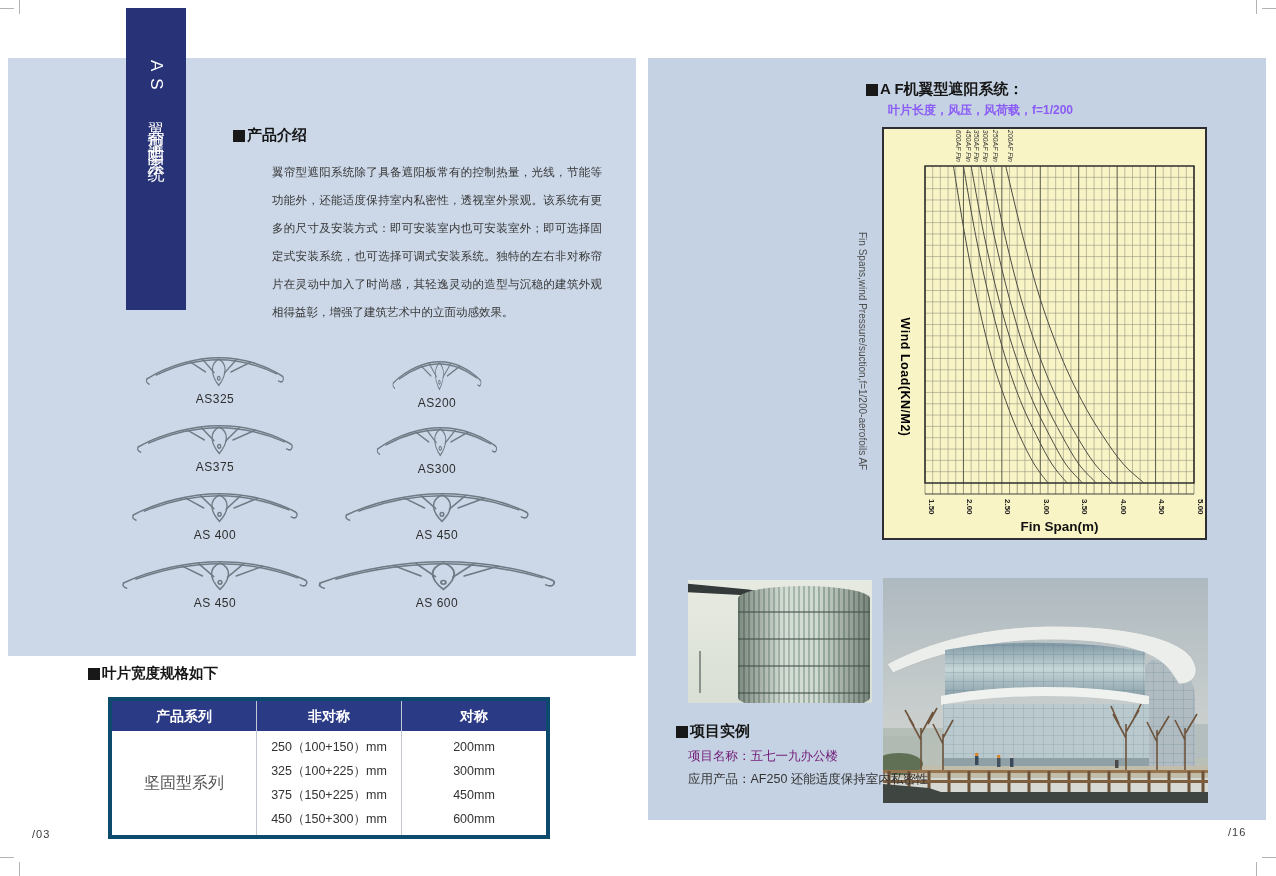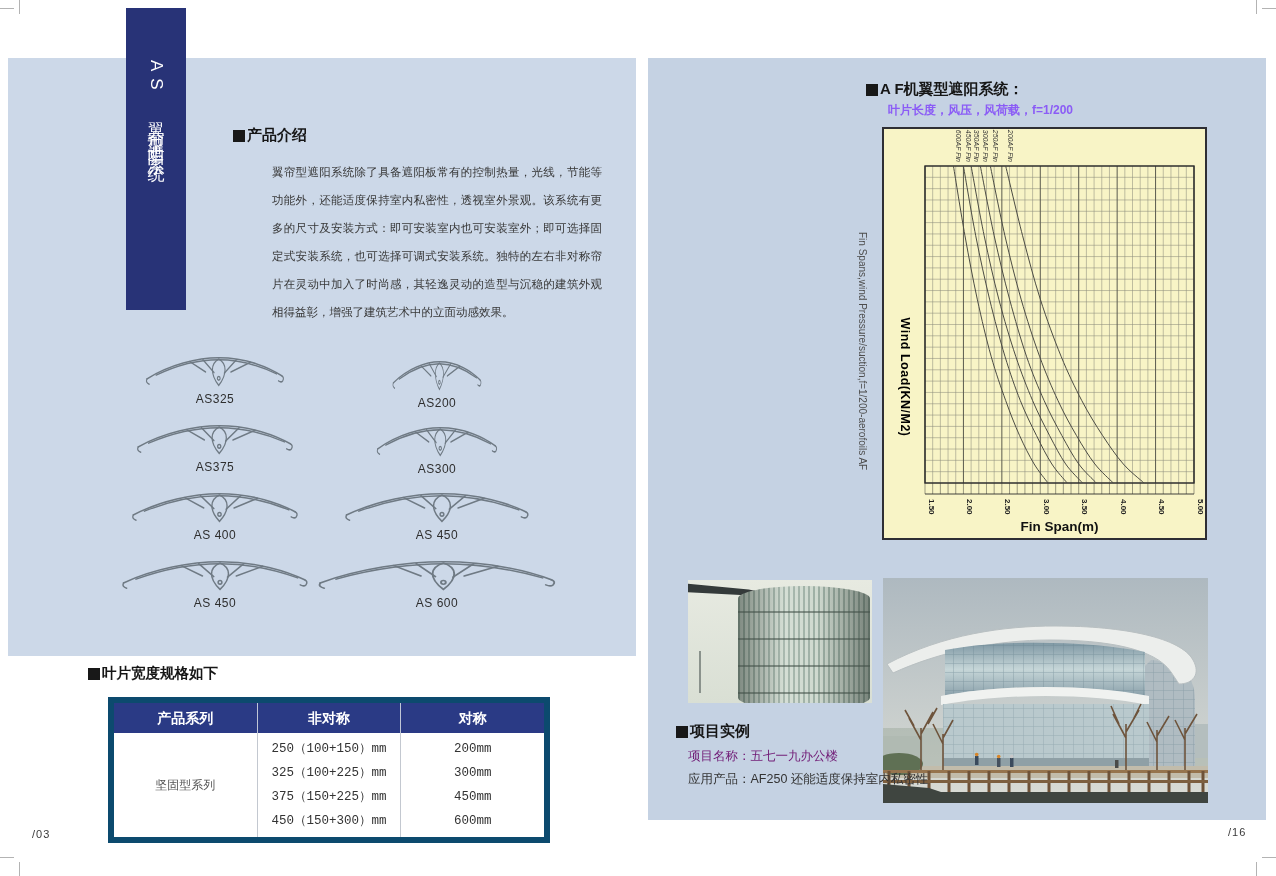--- a/index.html
+++ b/index.html
@@ -25,29 +25,29 @@
   
   .fin{position:absolute;text-align:center;}
   .fin svg{display:block;width:100%;height:36px;}
   .fin-label{margin-top:4px;font-size:12px;color:#2e2e2e;letter-spacing:.5px;}
   .f1{left:145px;top:352px;width:140px}.f2{left:392px;top:356px;width:90px}
   .f3{left:136px;top:420px;width:158px}.f4{left:376px;top:422px;width:122px}
   .f5{left:131px;top:488px;width:168px}.f6{left:344px;top:488px;width:186px}
   .f7{left:121px;top:556px;width:188px}.f8{left:317px;top:556px;width:240px}
   
   .spec-headline{left:88px;top:664px;font-size:14.5px;}
-  .spec-table{position:absolute;left:108px;top:697px;width:442px;border:6px solid #0c4a6e;background:#fff;box-sizing:border-box;}
+  .spec-table{position:absolute;left:108px;top:697px;width:442px;border:4px solid #0c4a6e;background:#fff;box-sizing:border-box;}
   .spec-cols{display:flex;background:#2a3a85;color:#fff;font-weight:bold;font-size:14px;height:30px;line-height:30px;text-align:center;}
   .spec-cols>div{flex:1;}
   .spec-cols>div+div{border-left:1px solid #bfc6d6;}
   .spec-row{display:flex;min-height:100px;font-size:12.5px;color:#333;text-align:center;}
-  .spec-row>div{flex:1;display:flex;flex-direction:column;justify-content:center;padding:4px 12px;font-family:Liberation Mono, monospace;}
+  .spec-row>div{flex:1;display:flex;flex-direction:column;justify-content:center;padding:4px 12px;}
   .spec-row>div+div{border-left:1px solid #c3c8d0;}
   .cell-line{line-height:24px;}
-  .row-label{font-size:12px;color:#555;}
+  .row-label{font-size:16px;color:#555;}
   
   .pagenum{position:absolute;font-size:11px;color:#3a3a3a;letter-spacing:1px;}
   .pn-left{left:32px;top:828px;}
   .pn-right{left:1228px;top:826px;}
   
   .af-head{left:866px;top:80px;font-size:15px;}
   .af-sub{position:absolute;left:888px;top:102px;font-size:12px;color:#8b5cf6;font-weight:bold;}
   .chart-box{position:absolute;left:882px;top:127px;width:325px;height:413px;background:#f8f4c6;
              border:2px solid #2e2e34;box-sizing:border-box;}
   .side-caption{position:absolute;left:852px;top:232px;height:280px;width:16px;

